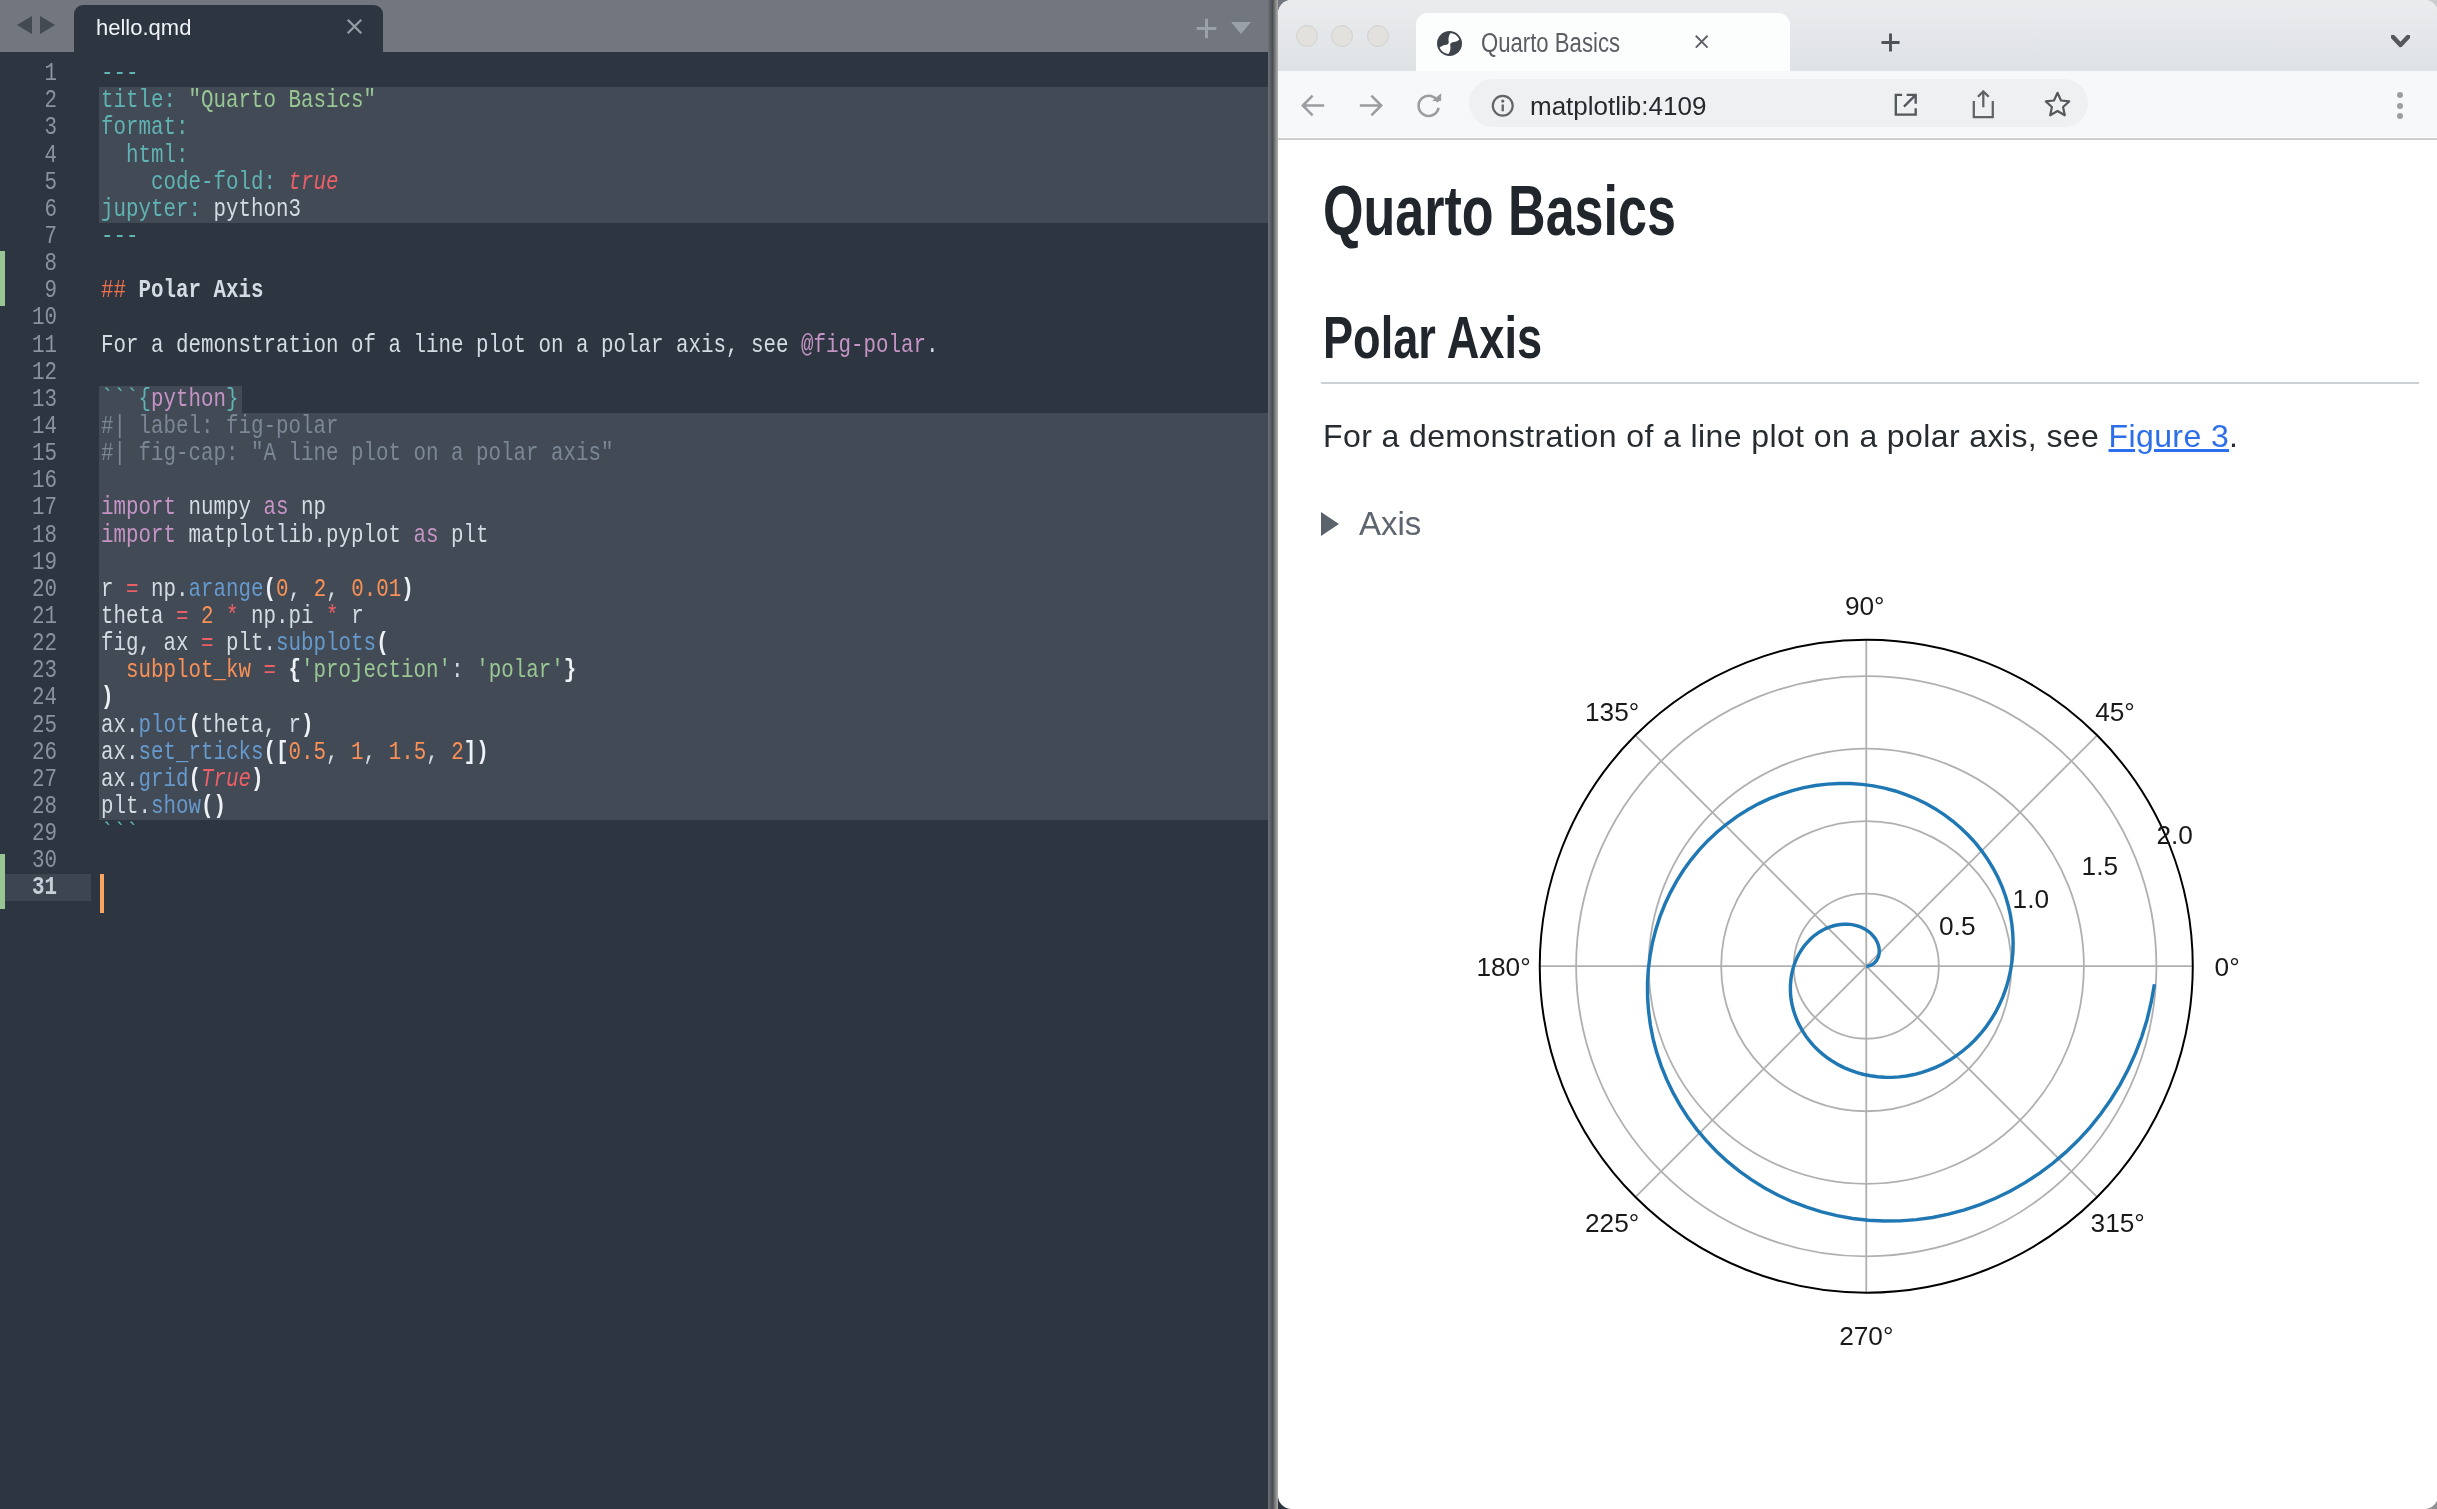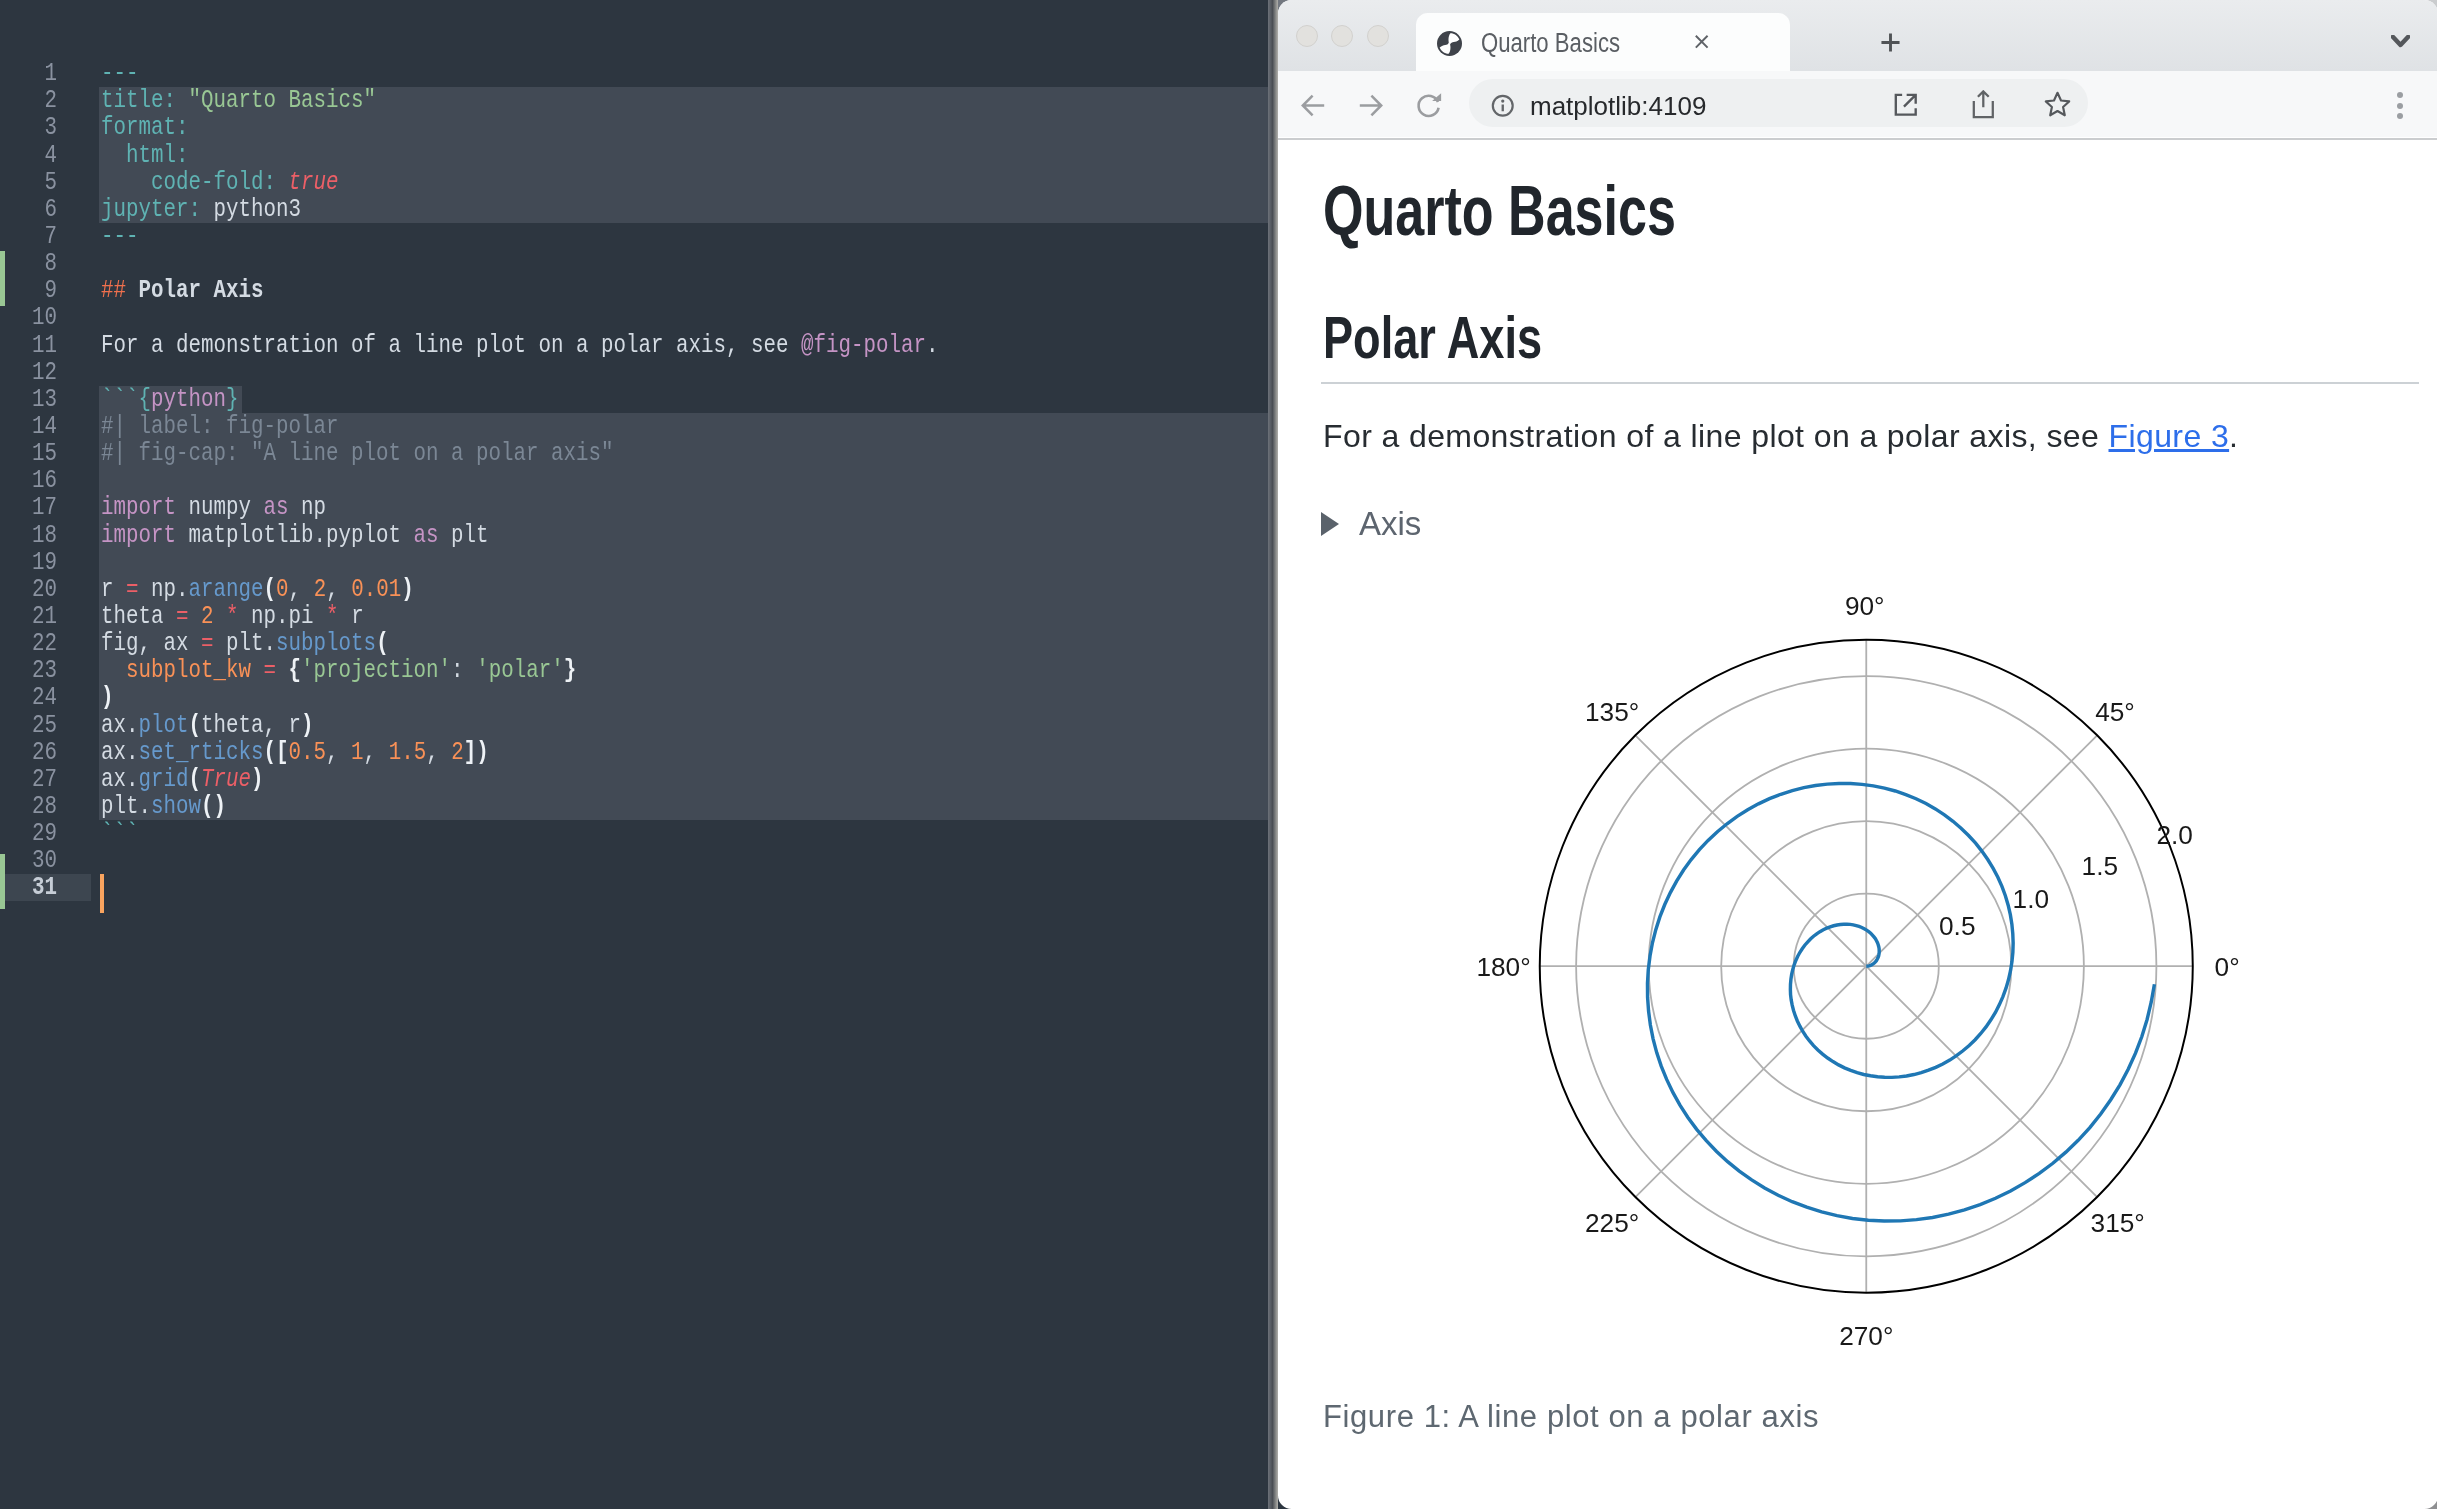--- a/index.html
+++ b/index.html
@@ -2,20 +2,34 @@
 <html style="font-size:14.5px"><head><meta charset="utf-8">
 <style>
 *{margin:0;padding:0;box-sizing:border-box;}
 html,body{width:2438px;height:1509px;overflow:hidden;background:#ffffff;font-family:"Liberation Sans",sans-serif;}
 .abs{position:absolute;}
 </style></head>
 <body>
 
 <div class="abs" style="left:0;top:0;width:1268px;height:1509px;background:#2d3640;">
 
+  <div class="abs" style="left:0;top:0;width:1268px;height:52px;background:#72777f;">
+    <div class="abs" style="left:17px;top:16.3px;width:0;height:0;border-style:solid;border-width:9px 15.4px 9px 0;border-color:transparent #434a52 transparent transparent;"></div>
+    <div class="abs" style="left:40px;top:16.3px;width:0;height:0;border-style:solid;border-width:9px 0 9px 15.4px;border-color:transparent transparent transparent #434a52;"></div>
+
+    <div class="abs" style="left:74px;top:5.4px;width:309px;height:47px;background:#2d3640;border-radius:9px 9px 0 0;"></div>
+    <div class="abs" style="left:96px;top:14.5px;font-size:22px;color:#f0f3f7;">hello.qmd</div>
+    <svg class="abs" style="left:345px;top:17px;" width="19" height="19" viewBox="0 0 21 21">
+        <path d="M3 3 L18 18 M18 3 L3 18" stroke="#949aa3" stroke-width="2.6"></path>
+      </svg>
+    <svg class="abs" style="left:1194px;top:16.3px;" width="25" height="25" viewBox="0 0 28 28">
+        <path d="M14 3 V25 M3 14 H25" stroke="#9aa1a8" stroke-width="3.4"></path>
+      </svg>
+    <div class="abs" style="left:1231px;top:22px;width:0;height:0;border-style:solid;border-width:12.7px 10px 0 10px;border-color:#9aa1a8 transparent transparent transparent;"></div>
+  </div>
 
   <div class="abs" style="left:99px;top:87px;width:1169px;height:136px;background:#424a55;"></div>
   <div class="abs" style="left:99px;top:386px;width:143px;height:27px;background:#424a55;"></div>
   <div class="abs" style="left:99px;top:413px;width:1169px;height:407px;background:#424a55;"></div>
 
   <div class="abs" style="left:0;top:874px;width:91px;height:27px;background:#3d4650;"></div>
 
   <div class="abs" style="left:0;top:251px;width:4.5px;height:55px;background:#99c794;"></div>
   <div class="abs" style="left:0;top:854px;width:4.5px;height:55px;background:#99c794;"></div>
 
@@ -155,21 +169,20 @@
   </div>
   <div class="abs" style="left:0;top:138px;width:1160px;height:1.8px;background:#cbcdcf;"></div>
 
   <div class="abs" style="left:45px;top:175px;font-size:71px;font-weight:bold;color:#21262c;line-height:71px;transform:scaleX(0.733);transform-origin:left center;white-space:nowrap;">Quarto Basics</div>
   <div class="abs" style="left:45px;top:309px;font-size:59px;font-weight:bold;color:#21262c;line-height:59px;transform:scaleX(0.765);transform-origin:left center;white-space:nowrap;">Polar Axis</div>
   <div class="abs" style="left:43px;top:382px;width:1098px;height:2.3px;background:#ccd1d5;"></div>
   <div class="abs" style="left:45px;top:420px;font-size:32px;color:#272c31;line-height:32px;letter-spacing:0.4px;white-space:nowrap;">For a demonstration of a line plot on a polar axis, see <span style="color:#2d6eea;text-decoration:underline;">Figure 3</span>.</div>
   <div class="abs" style="left:43px;top:512px;width:0;height:0;border-style:solid;border-width:12.2px 0 12.2px 18px;border-color:transparent transparent transparent #5a626b;"></div>
   <div class="abs" style="left:81px;top:507px;font-size:33px;color:#5d656f;line-height:33px;">Axis</div>
 
-  <div class="abs" style="left:45px;top:1401px;font-size:31px;color:#5e6871;line-height:31px;letter-spacing:0.6px;white-space:nowrap;">Figure 1: A line plot on a polar axis</div>
 </div>
 
 <svg class="abs" style="left:1448px;top:561px;" width="851" height="814" viewBox="0 0 940 900">
   <g stroke="#b0b0b0" stroke-width="2" fill="none">
     <circle cx="462" cy="448" r="80.2"></circle>
     <circle cx="462" cy="448" r="160.4"></circle>
     <circle cx="462" cy="448" r="240.6"></circle>
     <circle cx="462" cy="448" r="320.8"></circle>
     <line x1="101" y1="448" x2="823" y2="448"></line>
     <line x1="462" y1="87" x2="462" y2="809"></line>

